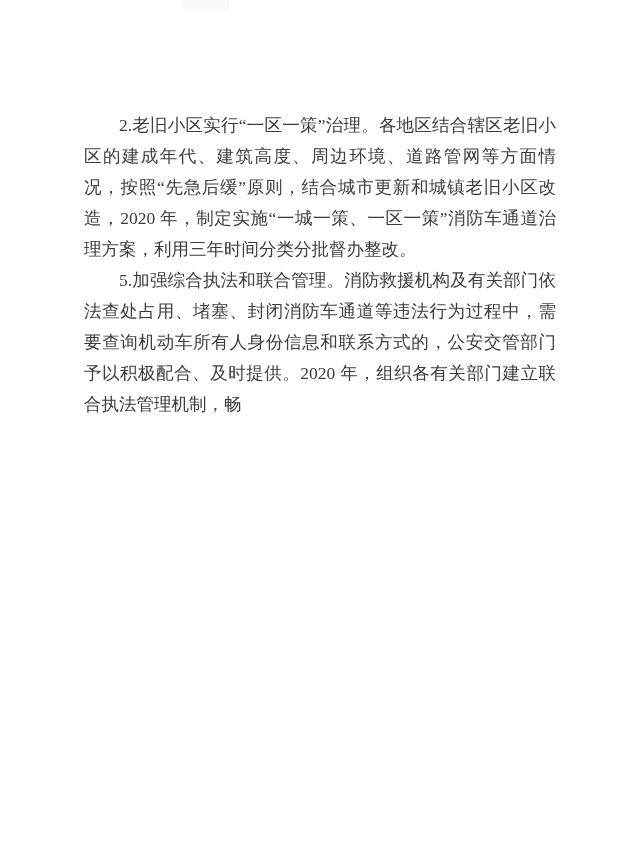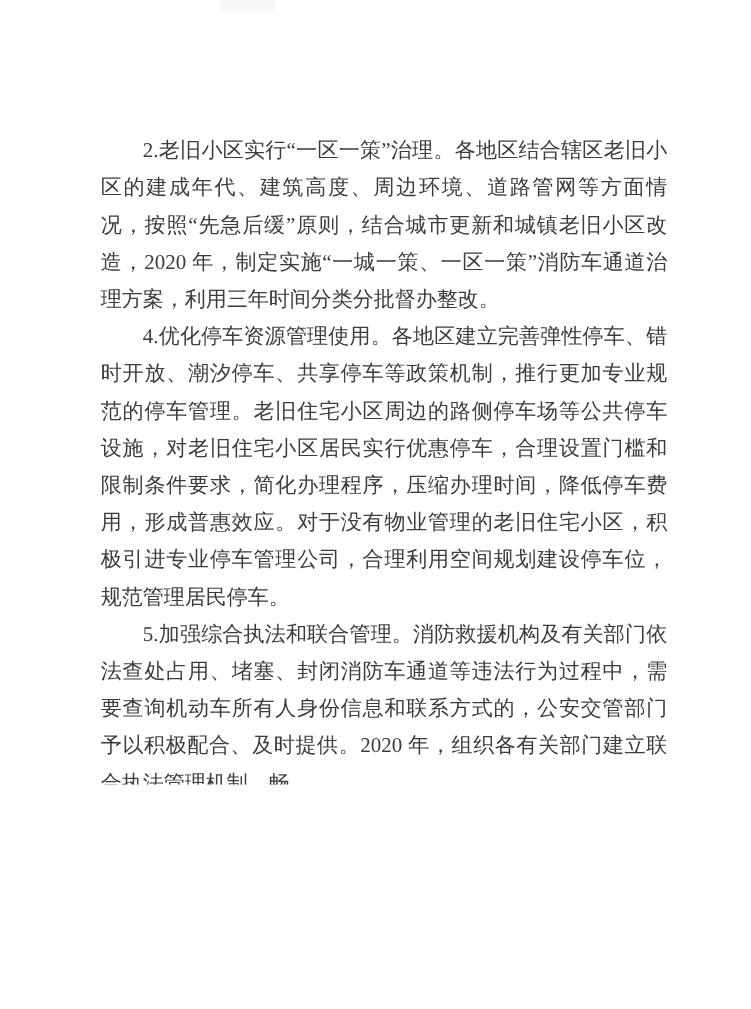--- a/index.html
+++ b/index.html
@@ -87,21 +87,20 @@
 </style>
 </head>
 <body>
 
 <div class="page">
 
   <div class="scan-artifact"></div>
 
   <div class="content">
     <p>2.老旧小区实行“一区一策”治理。各地区结合辖区老旧小区的建成年代、建筑高度、周边环境、道路管网等方面情况，按照“先急后缓”原则，结合城市更新和城镇老旧小区改造，2020 年，制定实施“一城一策、一区一策”消防车通道治理方案，利用三年时间分类分批督办整改。</p>
-    <p>4.优化停车资源管理使用。各地区建立完善弹性停车、错时开放、潮汐停车、共享停车等政策机制，推行更加专业规范的停车管理。老旧住宅小区周边的路侧停车场等公共停车设施，对老旧住宅小区居民实行优惠停车，合理设置门槛和限制条件要求，简化办理程序，压缩办理时间，降低停车费用，形成普惠效应。对于没有物业管理的老旧住宅小区，积极引进专业停车管理公司，合理利用空间规划建设停车位，规范管理居民停车。</p>
     <p>5.加强综合执法和联合管理。消防救援机构及有关部门依法查处占用、堵塞、封闭消防车通道等违法行为过程中，需要查询机动车所有人身份信息和联系方式的，公安交管部门予以积极配合、及时提供。2020 年，组织各有关部门建立联合执法管理机制，畅</p>
   </div>
 
   <div class="footer">
     <span class="dash">—</span><span class="page-num">76</span><span class="dash">—</span>
   </div>
 
   <div class="watermark">
     <svg class="logo" viewBox="0 0 40 44" aria-hidden="true">
       <g transform="rotate(45 20 22)">

